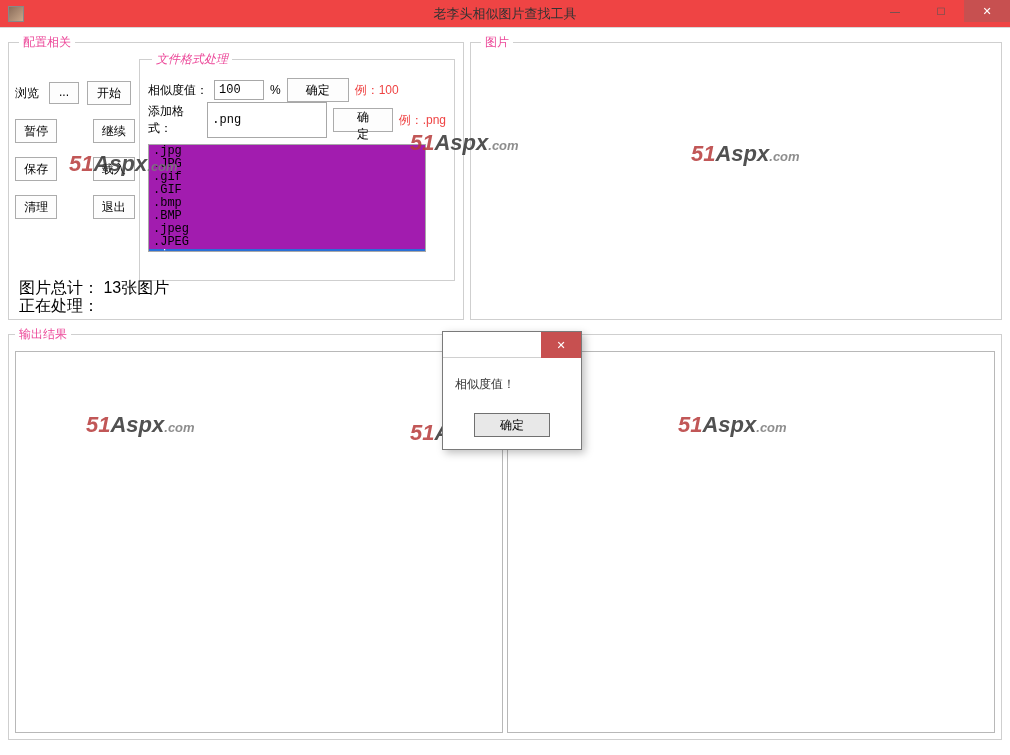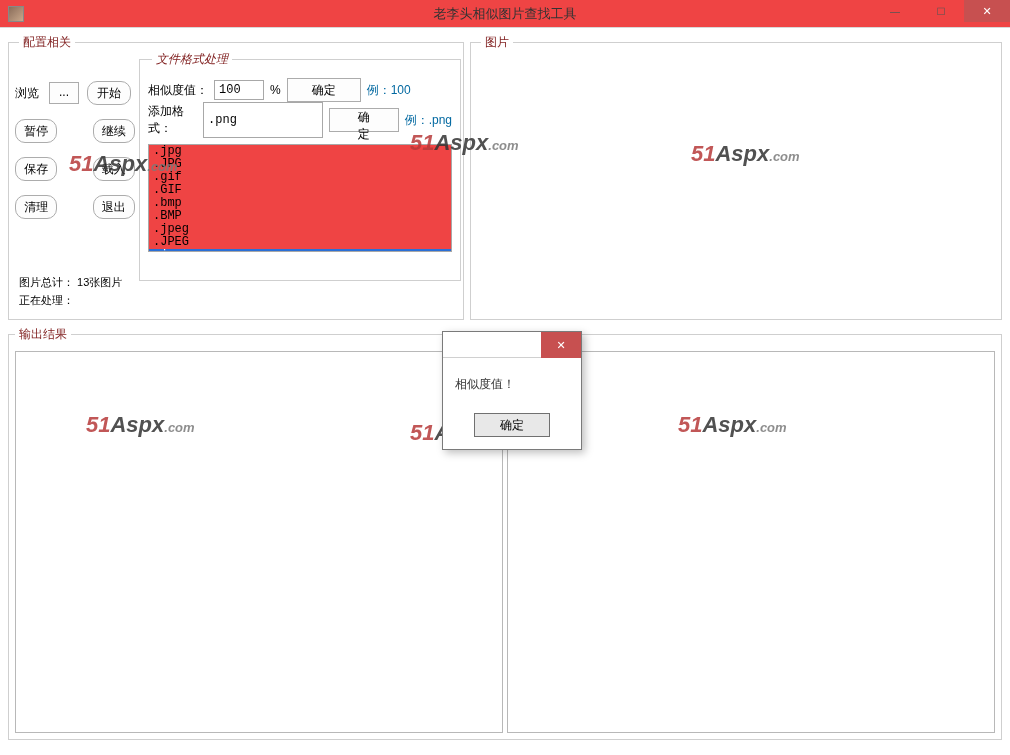--- a/index.html
+++ b/index.html
@@ -69,57 +69,57 @@
   }
   fieldset {
     border: 1px solid #cfcfcf;
     margin: 0;
     padding: 8px 10px 10px 10px;
     position: relative;
   }
   legend {
     font-size: 12px;
     padding: 0 4px;
-    color: #7f1d1d;
+    color: #ec4899;
   }
   .config-fs {
     width: 456px;
     height: 286px;
     position: relative;
   }
   .image-fs {
     flex: 1;
     height: 286px;
   }
   .btn {
     min-width: 40px;
     height: 24px;
     background: #fdfdfd;
     border: 1px solid #acacac;
     font-size: 12px;
-    padding: 0 24px;
+    padding: 0 18px;
     cursor: pointer;
     font-family: inherit;
   }
   .browse-label { padding-right:2px; }
   .ellipsis-btn {
     width: 30px; height:22px;
     border:1px solid #acacac;
     background:#fdfdfd;
     text-align:center;
     line-height:18px;
     cursor:pointer;
   }
   .left-col2 {
     position:absolute;
     left:6px; top:30px;
     width:120px;
   }
   .btn-row { display:flex; align-items:center; gap:8px; margin-bottom:14px; }
-  .btn-row .btn { width:44px; padding:0;border-radius:10px; }
+  .btn-row .btn { width:44px; padding:0; }
 
   .format-fs {
     position:absolute;
     left: 130px;
     top: 0px;
     width: 316px;
     height: 230px;
     border:1px solid #cfcfcf;
     padding: 6px 8px;
   }
@@ -130,62 +130,62 @@
     gap:6px;
     margin-top:4px;
   }
   .sim-row input[type=text] {
     width:50px; height:20px;
     border:1px solid #a8a8a8;
     padding:0 4px;
     font-family: "Courier New", monospace;
     font-size:12px;
   }
-  .red { color:#0369a1; }
+  .red { color:#ef4444; }
   .note {
     color:#e02020;
     margin:8px 0 10px 0;
   }
   .add-row {
     display:flex;
     align-items:center;
     gap:6px;
   }
   .add-row input[type=text] {
     width:120px; height:36px;
     border:1px solid #a8a8a8;
     padding:0 4px;
     font-family: "Courier New", monospace;
     font-size:12px;
   }
   .listbox-wrap {
     margin-top:6px;
-    width: 304px;
+    width: 278px;
     height: 108px;
     border:1px solid #a8a8a8;
-    background:#ef4444;
+    background:#a21caf;
     overflow-y:scroll;
     font-family: "Courier New", monospace;
     font-size:12px;
     line-height:13px;
   }
   .listbox-wrap .item {
     padding:0 4px;
     white-space:pre;
     cursor:default;
   }
   .listbox-wrap .item.selected {
     background:#2a6fd6;
     color:#fff;
   }
   .status-area {
     position:absolute;
     left:10px;
-    bottom:10px;
-    font-size:11px;
+    bottom:4px;
+    font-size:16px;
     line-height:18px;
   }
 
   .output-fs {
     margin-top:6px;
     width: 994px;
     height: 414px;
     padding:8px 6px 6px 6px;
   }
   .output-panels {

